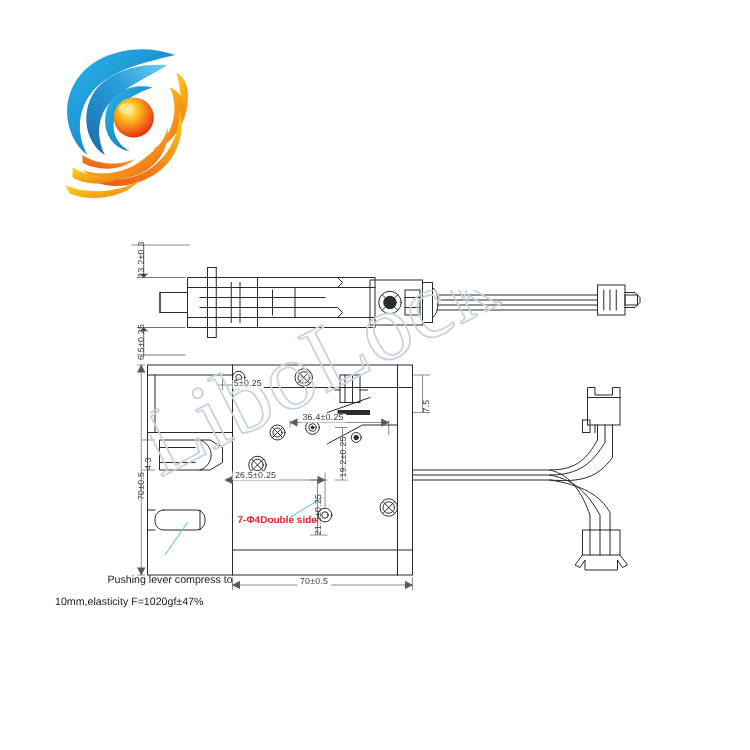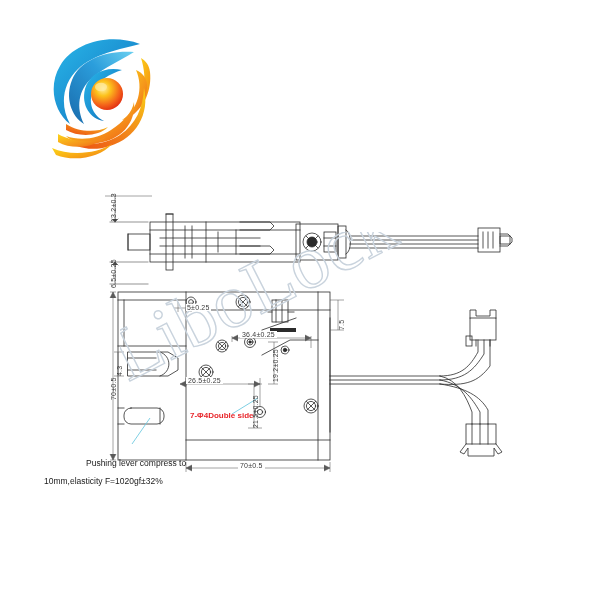--- a/index.html
+++ b/index.html
@@ -387,15 +387,15 @@
 
   <div class="dim vert" style="left:252px; top:428px;">21.5±0.25</div>
 
   <div class="dim vert" style="left:338px; top:330px;">7.5</div>
 
   <div class="dim vert" style="left:116px; top:376px;">4.3</div>
 
   <div class="red-note" style="left:190px; top:411px;">7-Φ4Double side</div>
 
   <div class="note" style="left:44px; top:458px;padding-left:42px;">Pushing lever compress to</div>
-  <div class="note" style="left:44px; top:476px;">10mm,elasticity F=1020gf±32%</div>
+  <div class="note" style="left:44px; top:476px;">10mm,elasticity F=1020gf±47%</div>
 
 </div>
 
 </body></html>

